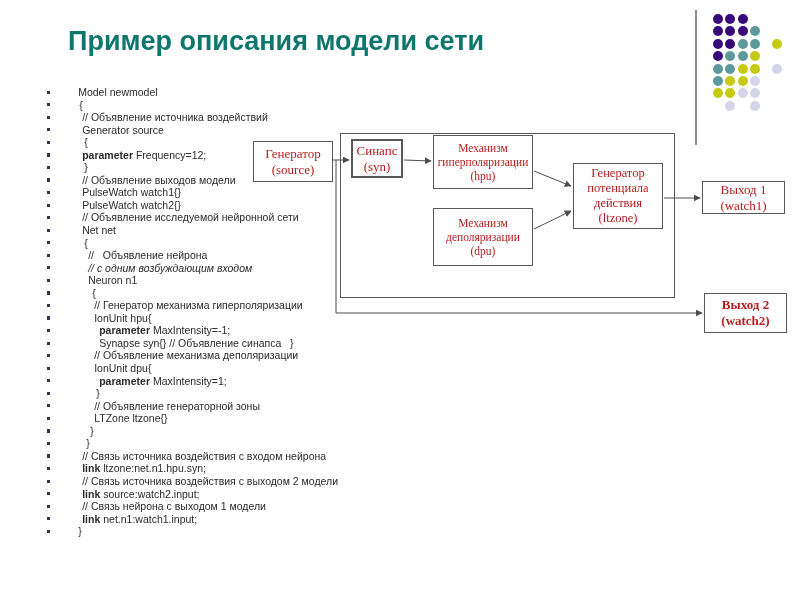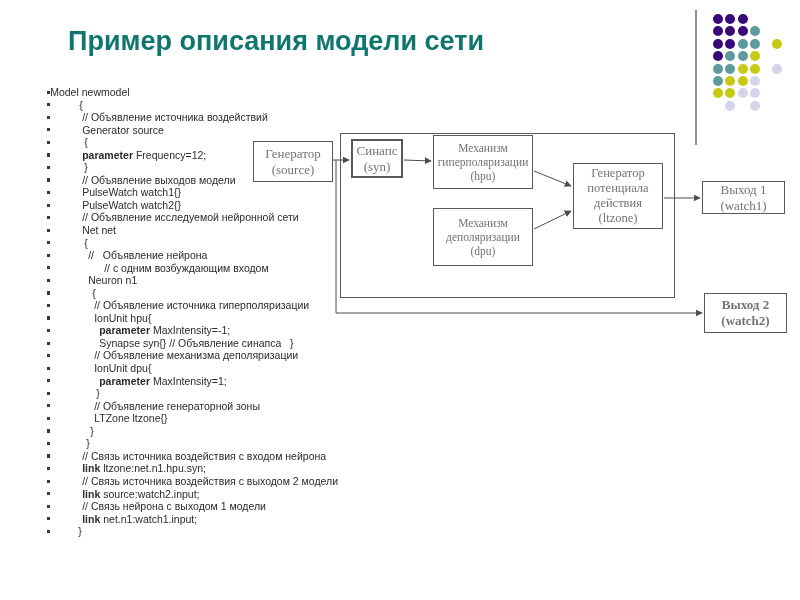--- a/index.html
+++ b/index.html
@@ -17,21 +17,21 @@
   .code-line{display:flex;align-items:flex-start;height:12.55px;
     font-size:10.5px;line-height:12.55px;color:#2b2b2b;white-space:pre;}
   .bullet{flex:none;width:3.2px;height:3.2px;background:#3A3153;
     margin-left:47px;margin-top:4.6px;}
   .ltext{white-space:pre;}
   .ltext .b{font-weight:bold;}
   
   .dbox{
     position:absolute;box-sizing:border-box;border:1px solid #585858;background:#fff;
     display:flex;flex-direction:column;justify-content:center;align-items:center;
-    text-align:center;font-family:"Liberation Serif",serif;color:#737373;z-index:2;
+    text-align:center;font-family:"Liberation Serif",serif;color:#b91c1c;z-index:2;
     line-height:1.22;
   }
   .box-source{left:253px;top:141px;width:80px;height:41px;font-size:13px;}
   .box-syn{left:351px;top:139px;width:52px;height:39px;font-size:13px;border-width:2px;}
   .box-hpu{left:433px;top:135px;width:100px;height:54px;font-size:11.5px;}
   .box-dpu{left:433px;top:208px;width:100px;height:58px;font-size:11.5px;}
   .box-ltzone{left:573px;top:163px;width:90px;height:66px;font-size:12.5px;}
   .box-watch1{left:702px;top:181px;width:83px;height:33px;font-size:13px;justify-content:space-between;}
   .box-watch2{left:704px;top:293px;width:83px;height:40px;font-size:13px;font-weight:bold;}
   .big-rect{
@@ -80,38 +80,38 @@
       <div class="dot" style="left: 713px; top: 88.4px; background: rgb(198, 202, 18);"></div>
       <div class="dot" style="left: 725.4px; top: 88.4px; background: rgb(198, 202, 18);"></div>
       <div class="dot" style="left: 737.8px; top: 88.4px; background: rgb(213, 213, 234);"></div>
       <div class="dot" style="left: 750.2px; top: 88.4px; background: rgb(213, 213, 234);"></div>
       <div class="dot" style="left: 725.4px; top: 100.8px; background: rgb(213, 213, 234);"></div>
       <div class="dot" style="left: 750.2px; top: 100.8px; background: rgb(213, 213, 234);"></div>
     </div>
   <div class="vline"></div>
 
   <div class="code" id="code-list">
-      <div class="code-line"><span class="bullet"></span><span class="ltext" style=""><span>Model newmodel</span></span></div>
+      <div class="code-line"><span class="bullet"></span><span class="ltext" style="margin-left: 28px;"><span>Model newmodel</span></span></div>
       <div class="code-line"><span class="bullet"></span><span class="ltext" style="margin-left: 29px;"><span>{</span></span></div>
       <div class="code-line"><span class="bullet"></span><span class="ltext" style="margin-left: 32px;"><span>// Объявление источника воздействий</span></span></div>
       <div class="code-line"><span class="bullet"></span><span class="ltext" style="margin-left: 32px;"><span>Generator source</span></span></div>
       <div class="code-line"><span class="bullet"></span><span class="ltext" style="margin-left: 34px;"><span>{</span></span></div>
       <div class="code-line"><span class="bullet"></span><span class="ltext" style="margin-left: 32px;"><span class="b">parameter</span><span> Frequency=12;</span></span></div>
       <div class="code-line"><span class="bullet"></span><span class="ltext" style="margin-left: 34px;"><span>}</span></span></div>
       <div class="code-line"><span class="bullet"></span><span class="ltext" style="margin-left: 32px;"><span>// Объявление выходов модели</span></span></div>
       <div class="code-line"><span class="bullet"></span><span class="ltext" style="margin-left: 32px;"><span>PulseWatch watch1{}</span></span></div>
       <div class="code-line"><span class="bullet"></span><span class="ltext" style="margin-left: 32px;"><span>PulseWatch watch2{}</span></span></div>
       <div class="code-line"><span class="bullet"></span><span class="ltext" style="margin-left: 32px;"><span>// Объявление исследуемой нейронной сети</span></span></div>
       <div class="code-line"><span class="bullet"></span><span class="ltext" style="margin-left: 32px;"><span>Net net</span></span></div>
       <div class="code-line"><span class="bullet"></span><span class="ltext" style="margin-left: 34px;"><span>{</span></span></div>
       <div class="code-line"><span class="bullet"></span><span class="ltext" style="margin-left: 38px;"><span>//   Объявление нейрона</span></span></div>
-      <div class="code-line"><span class="bullet"></span><span class="ltext" style="margin-left: 54px;"><span>// с одним возбуждающим входом</span></span></div>
+      <div class="code-line"><span class="bullet"></span><span class="ltext" style="margin-left: 38px; font-style: italic;"><span>// с одним возбуждающим входом</span></span></div>
       <div class="code-line"><span class="bullet"></span><span class="ltext" style="margin-left: 38px;"><span>Neuron n1</span></span></div>
       <div class="code-line"><span class="bullet"></span><span class="ltext" style="margin-left: 42px;"><span>{</span></span></div>
-      <div class="code-line"><span class="bullet"></span><span class="ltext" style="margin-left: 44px;"><span>// Объявление источника гиперполяризации</span></span></div>
+      <div class="code-line"><span class="bullet"></span><span class="ltext" style="margin-left: 44px;"><span>// Генератор механизма гиперполяризации</span></span></div>
       <div class="code-line"><span class="bullet"></span><span class="ltext" style="margin-left: 44px;"><span>IonUnit hpu{</span></span></div>
       <div class="code-line"><span class="bullet"></span><span class="ltext" style="margin-left: 49px;"><span class="b">parameter</span><span> MaxIntensity=-1;</span></span></div>
       <div class="code-line"><span class="bullet"></span><span class="ltext" style="margin-left: 49px;"><span>Synapse syn{} // Объявление синапса   }</span></span></div>
       <div class="code-line"><span class="bullet"></span><span class="ltext" style="margin-left: 44px;"><span>// Объявление механизма деполяризации</span></span></div>
       <div class="code-line"><span class="bullet"></span><span class="ltext" style="margin-left: 44px;"><span>IonUnit dpu{</span></span></div>
       <div class="code-line"><span class="bullet"></span><span class="ltext" style="margin-left: 49px;"><span class="b">parameter</span><span> MaxIntensity=1;</span></span></div>
       <div class="code-line"><span class="bullet"></span><span class="ltext" style="margin-left: 46px;"><span>}</span></span></div>
       <div class="code-line"><span class="bullet"></span><span class="ltext" style="margin-left: 44px;"><span>// Объявление генераторной зоны</span></span></div>
       <div class="code-line"><span class="bullet"></span><span class="ltext" style="margin-left: 44px;"><span>LTZone ltzone{}</span></span></div>
       <div class="code-line"><span class="bullet"></span><span class="ltext" style="margin-left: 40px;"><span>}</span></span></div>

